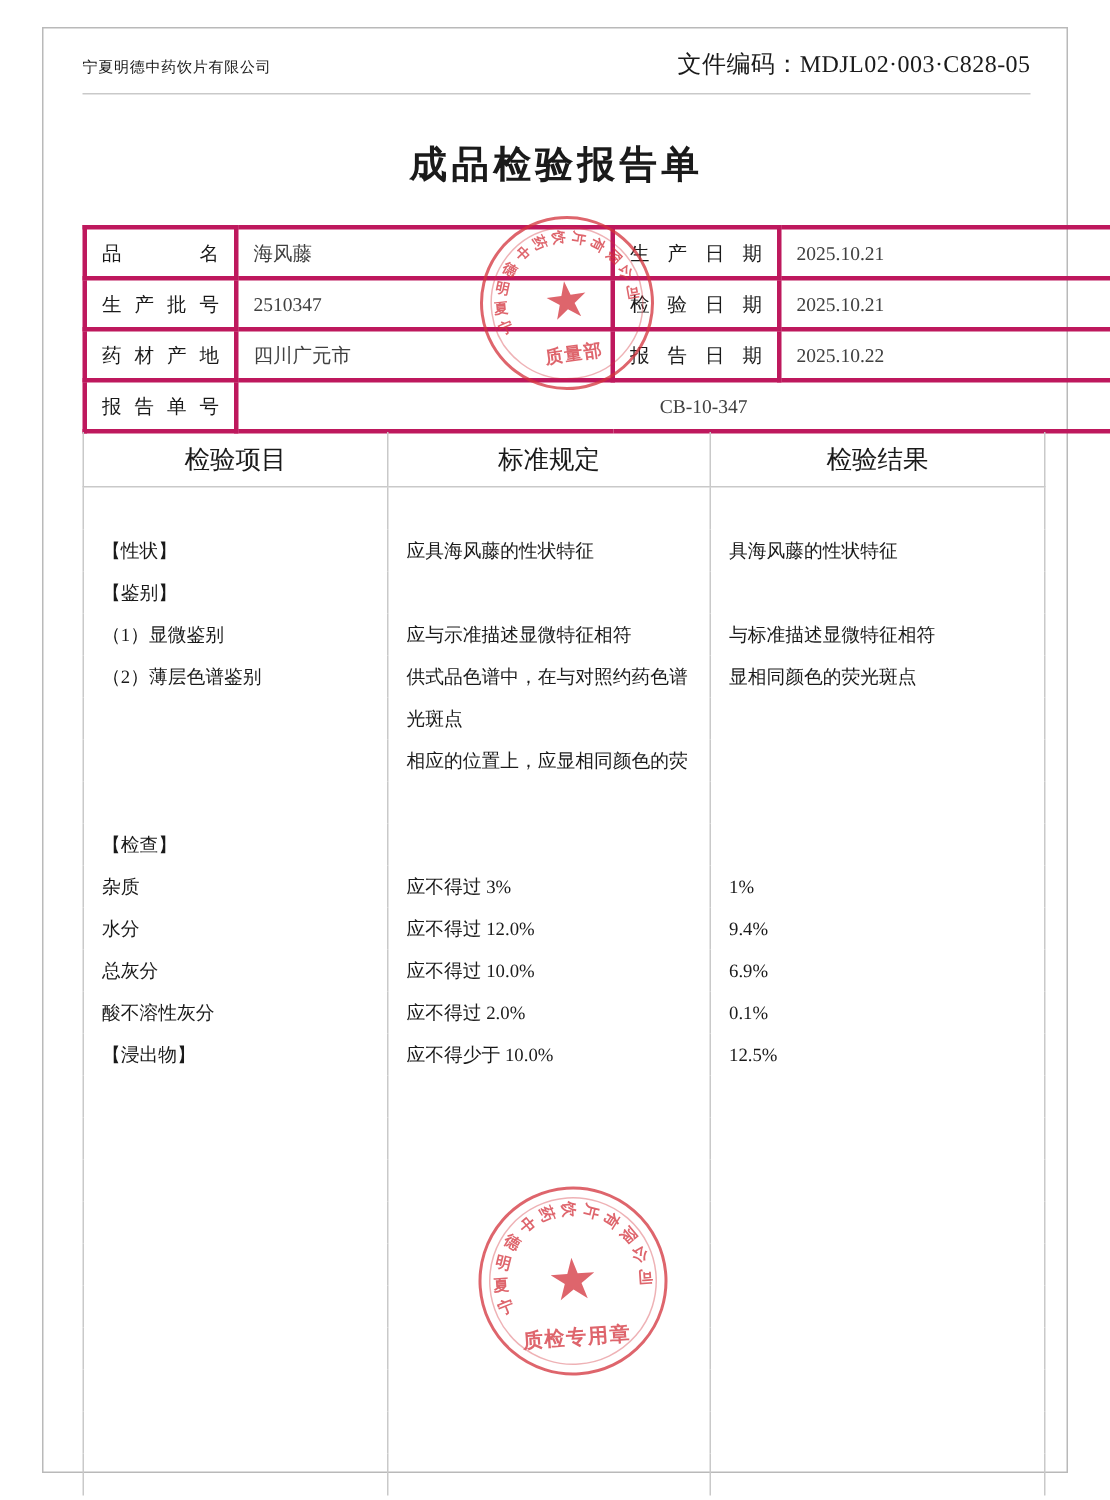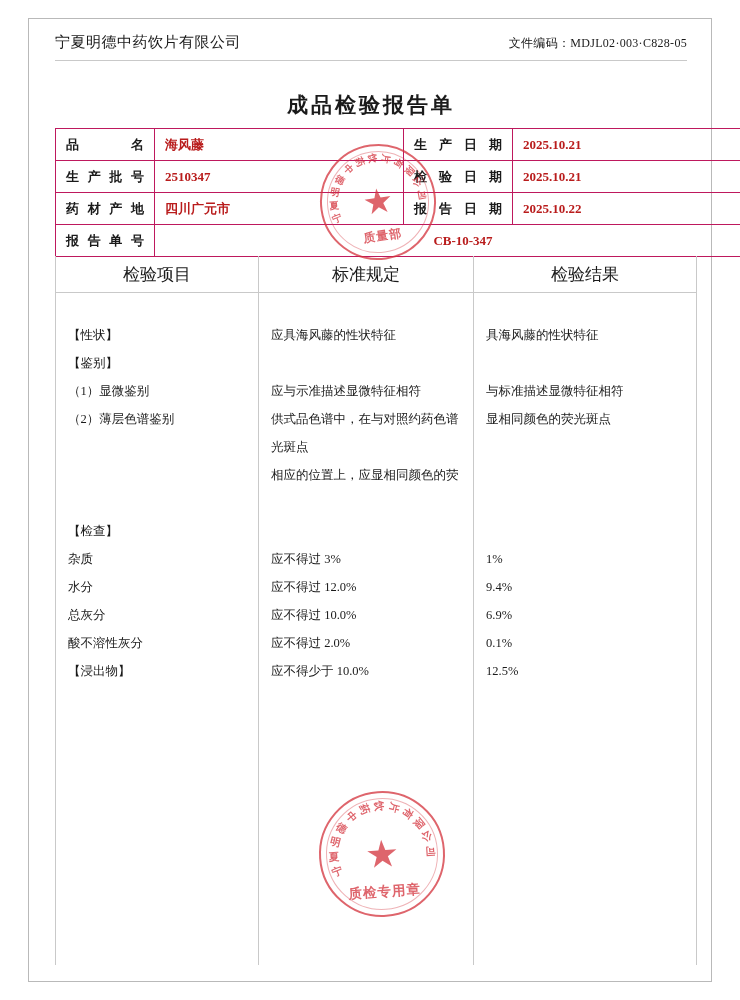--- a/index.html
+++ b/index.html
@@ -41,60 +41,59 @@
 
   
   .doc-header {
     display: flex;
     justify-content: space-between;
     align-items: baseline;
     font-size: 12.5px;
     letter-spacing: 0.5px;
     padding-bottom: 8px;
   }
-  .doc-header .company { font-size: 15px; font-family: Liberation Serif, serif; }
-  .doc-header .code { font-size: 12px; letter-spacing: 0.3px; }
+  .doc-header .company { font-size: 10px; font-family: Liberation Serif, serif; }
+  .doc-header .code { font-size: 16px; letter-spacing: 0.3px; }
 
   .hr-top {
     border-top: 1px solid #c9c9c9;
     margin: 0 0 0 0;
   }
 
   .title {
     text-align: center;
-    font-size: 21px;
+    font-size: 25px;
     font-weight: bold;
     letter-spacing: 3px;
-    margin: 30px 0 9px 0;
+    margin: 30px 0 24px 0;
   }
 
   
   table.info {
     width: 632px;
     border-collapse: collapse;
     font-size: 13px;
     table-layout: fixed;
   }
   table.info td {
-    border: 1px solid #be185d;
+    border: 3px solid #be185d;
     height: 31px;
     padding: 0 10px;
     vertical-align: middle;
     white-space: nowrap;
     overflow: hidden;
-    font-weight: bold;
   }
   .lbl {
     width: 76px;
     text-align: justify;
     text-align-last: justify;
     letter-spacing: 0px;
     color: #1a1a1a;
   }
-  .val { color: #b91c1c; }
+  .val { color: #404040; }
   .col-a { width: 78px; }
   .col-b { width: 228px; }
   .col-c { width: 88px; }
   .col-d { width: 238px; }
 
   .report-no-row td.rn-val {
     text-align: center;
   }
 
   

